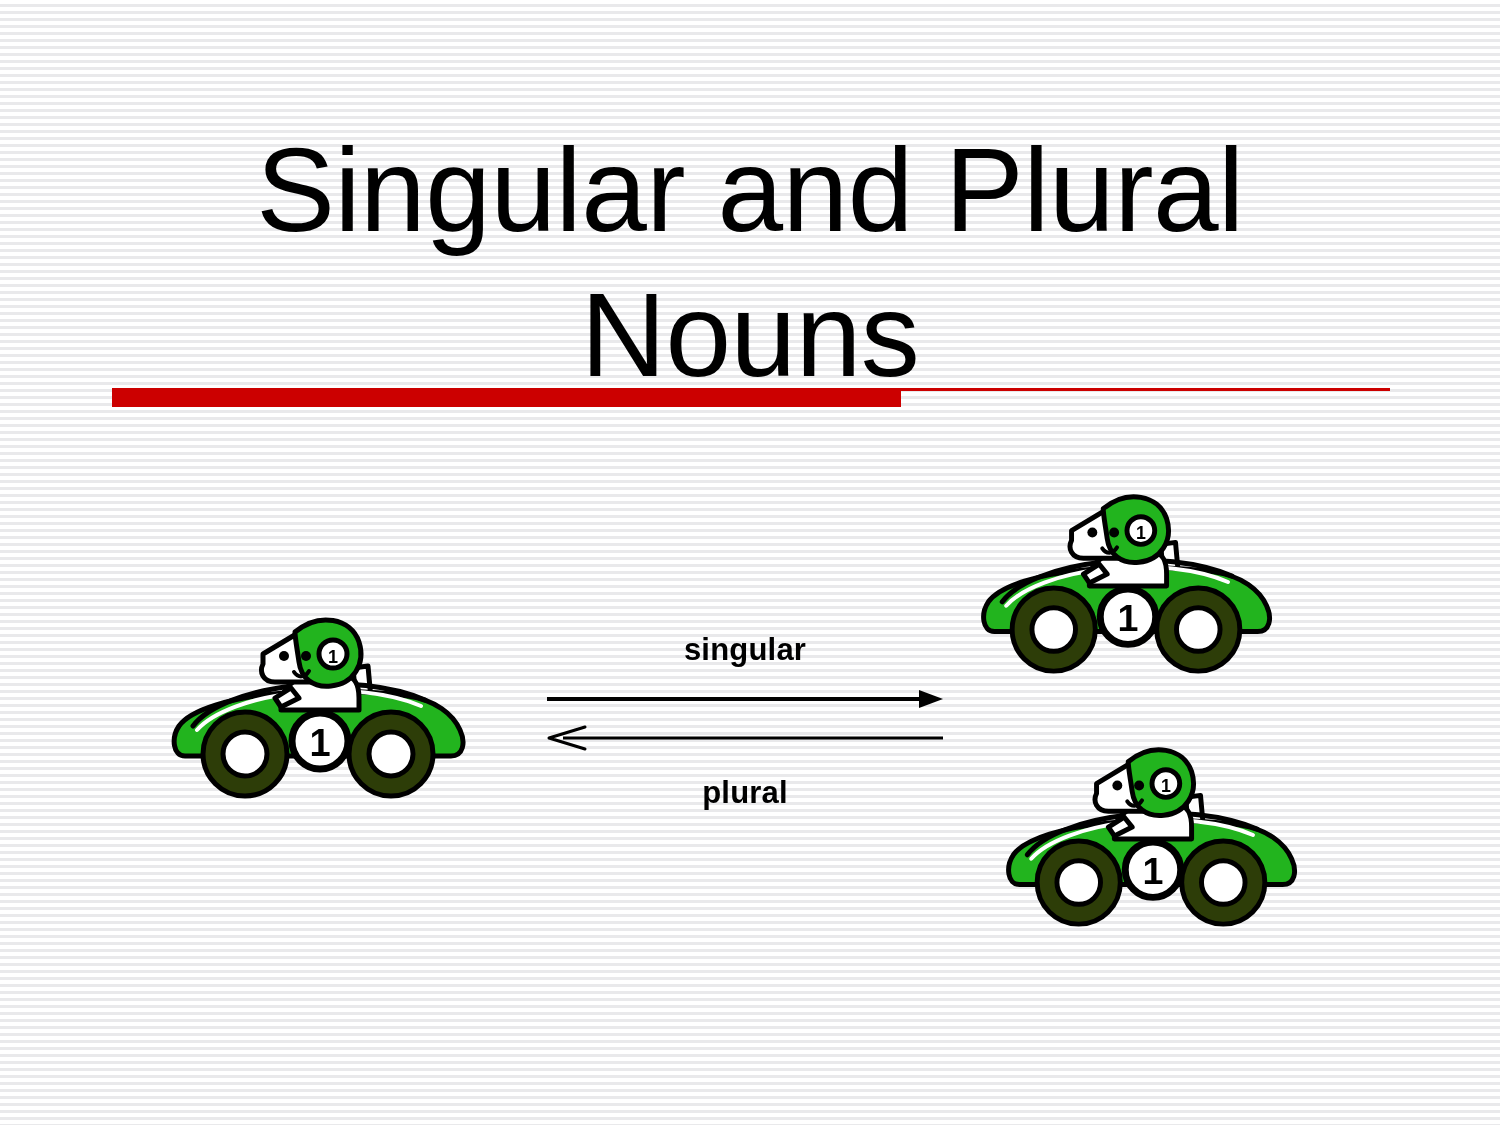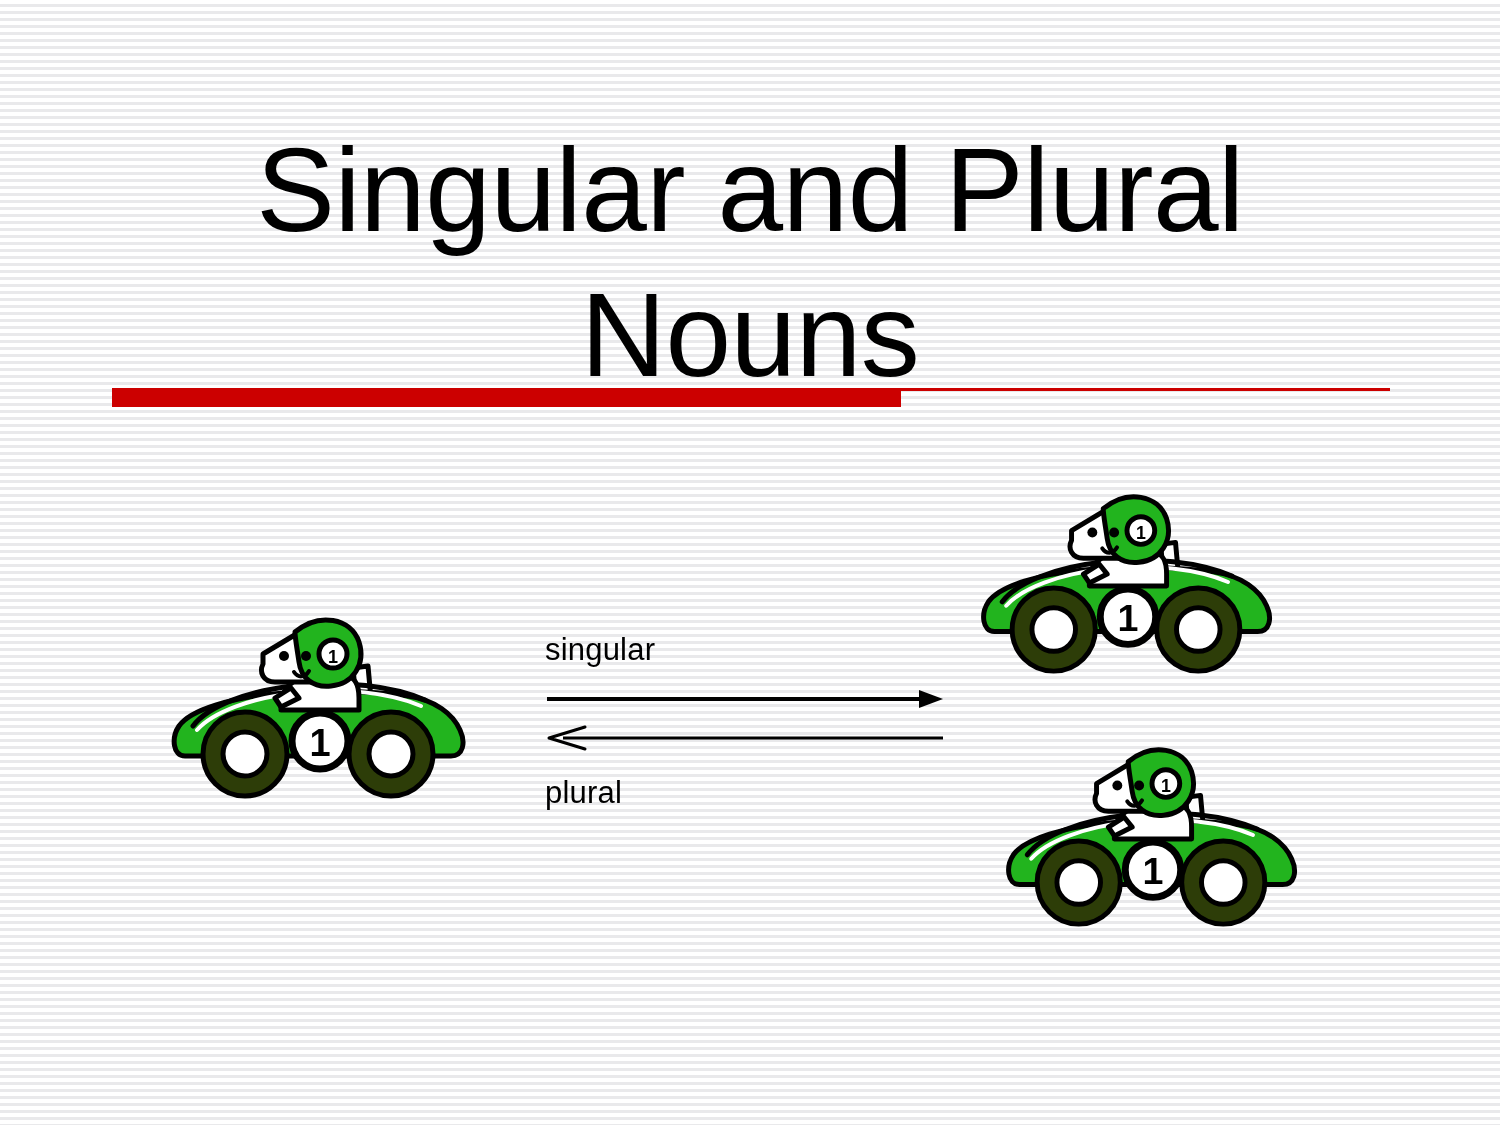--- a/index.html
+++ b/index.html
@@ -84,22 +84,23 @@
   .arrow-group {
     position: absolute;
     left: 545px;
     top: 632px;
     width: 400px;
     height: 190px;
   }
   .arrow-label {
     position: absolute;
     width: 100%;
+    text-align: center;
     font-size: 31px;
-    font-weight: 400;
+    font-weight: 700;
     color: #000000;
     letter-spacing: 0.2px;
   }
   .arrow-label.top    { top: 0px; }
   .arrow-label.bottom { top: 143px; }
 
   .arrow-svg {
     position: absolute;
     left: 0;
     width: 400px;

